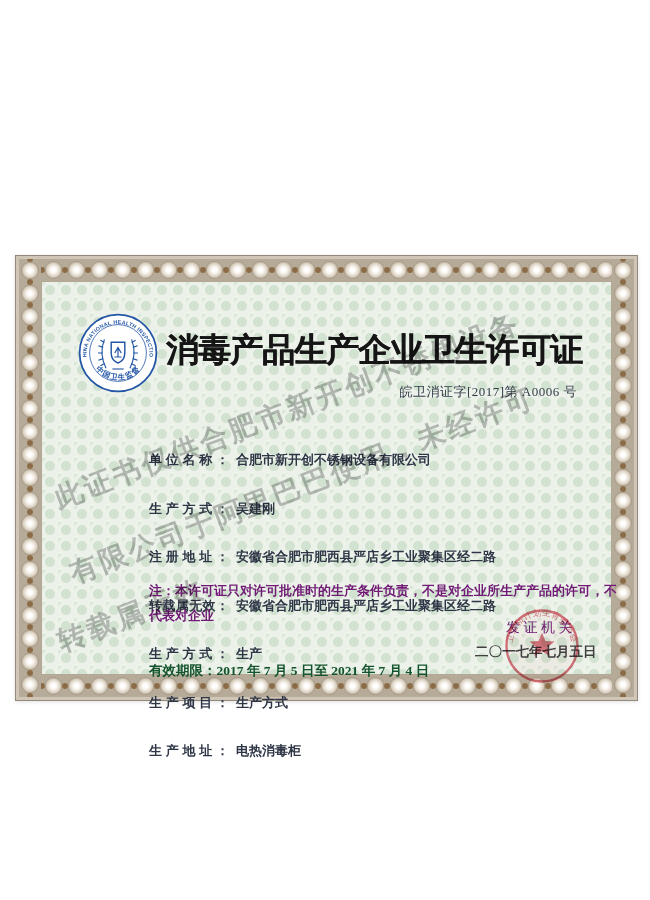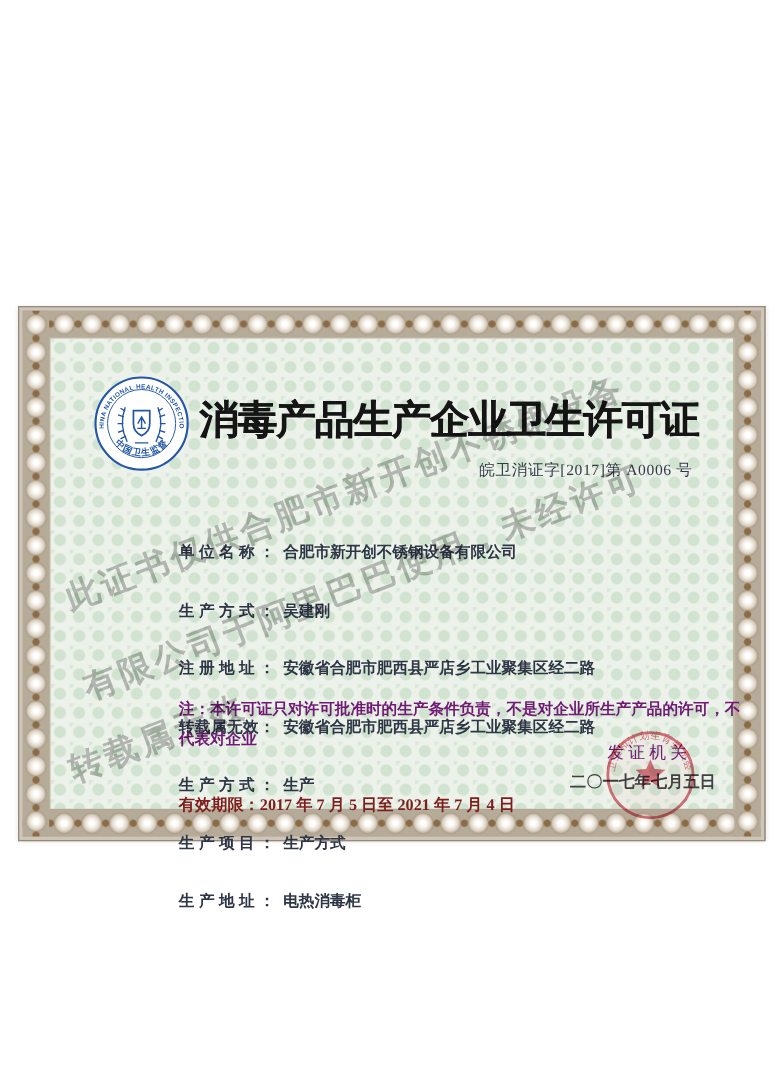--- a/index.html
+++ b/index.html
@@ -58,21 +58,21 @@
 
   .fields { left:133px; top:166px; width:470px; color:#2e3646; font-size:13px; }
   .field-row { display:flex; line-height:20.5px; white-space:nowrap;margin-top:28px; }
   .field-label { display:inline-block; width:80px; text-align:justify; text-align-last:justify; font-weight:bold; }
   .field-value { margin-left:7px; font-weight:bold; }
 
   .note { left:133px; top:322px; width:480px; font-size:13px; line-height:25px; color:#701a75; font-weight:bold; }
 
   .issuer { left:478px; top:363px; font-size:14px; font-weight:normal; color:#701a75; white-space:nowrap;padding-left:12px; }
   .issue-date { left:459px; top:387px; font-size:13.5px; font-weight:bold; color:#404040; white-space:nowrap; }
-  .validity { left:133px; top:406px; font-size:13.5px; font-weight:bold; color:#7f1d1d; white-space:nowrap; }
+  .validity { left:133px; top:406px; font-size:13.5px; font-weight:bold; color:#14532d; white-space:nowrap; }
 
   .seal { left:487px; top:351px; width:78px; height:78px; mix-blend-mode:multiply; opacity:.9; filter:blur(.2px); }
 
   
   .wm {
     position:absolute; white-space:nowrap;
     font-size:28px; letter-spacing:3px; font-weight:bold;
     color:rgba(105,105,105,.42);
     transform-origin:left center; transform:rotate(-21deg);
     mix-blend-mode:multiply; pointer-events:none;

